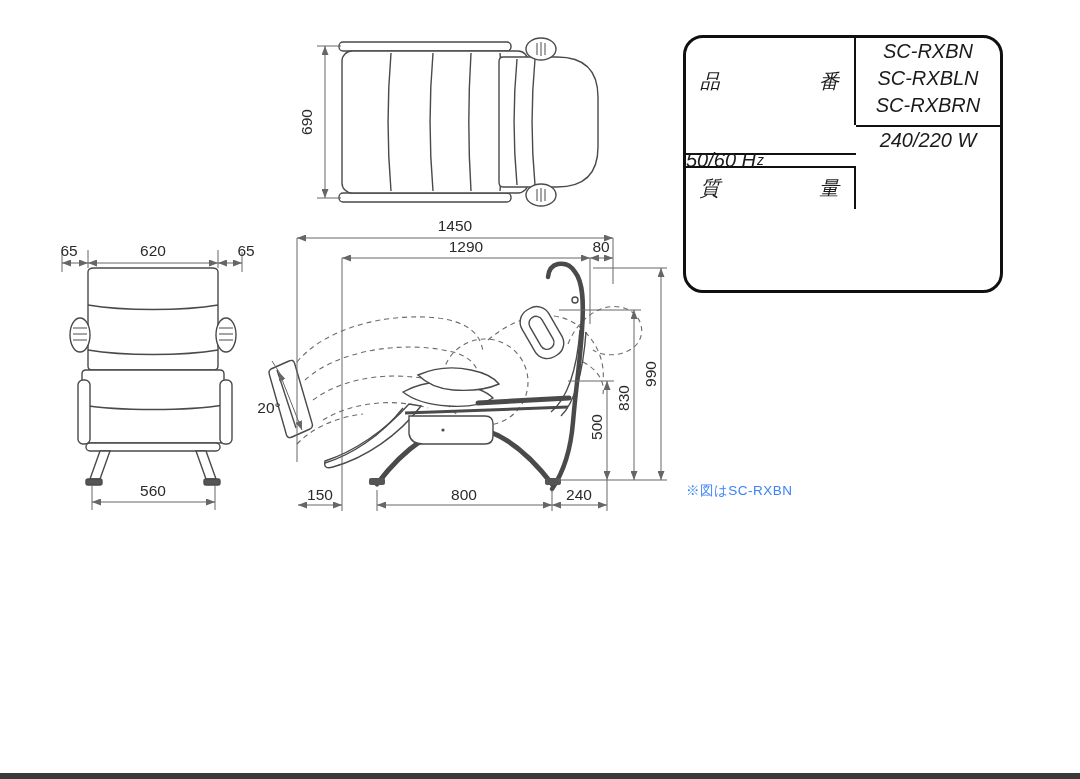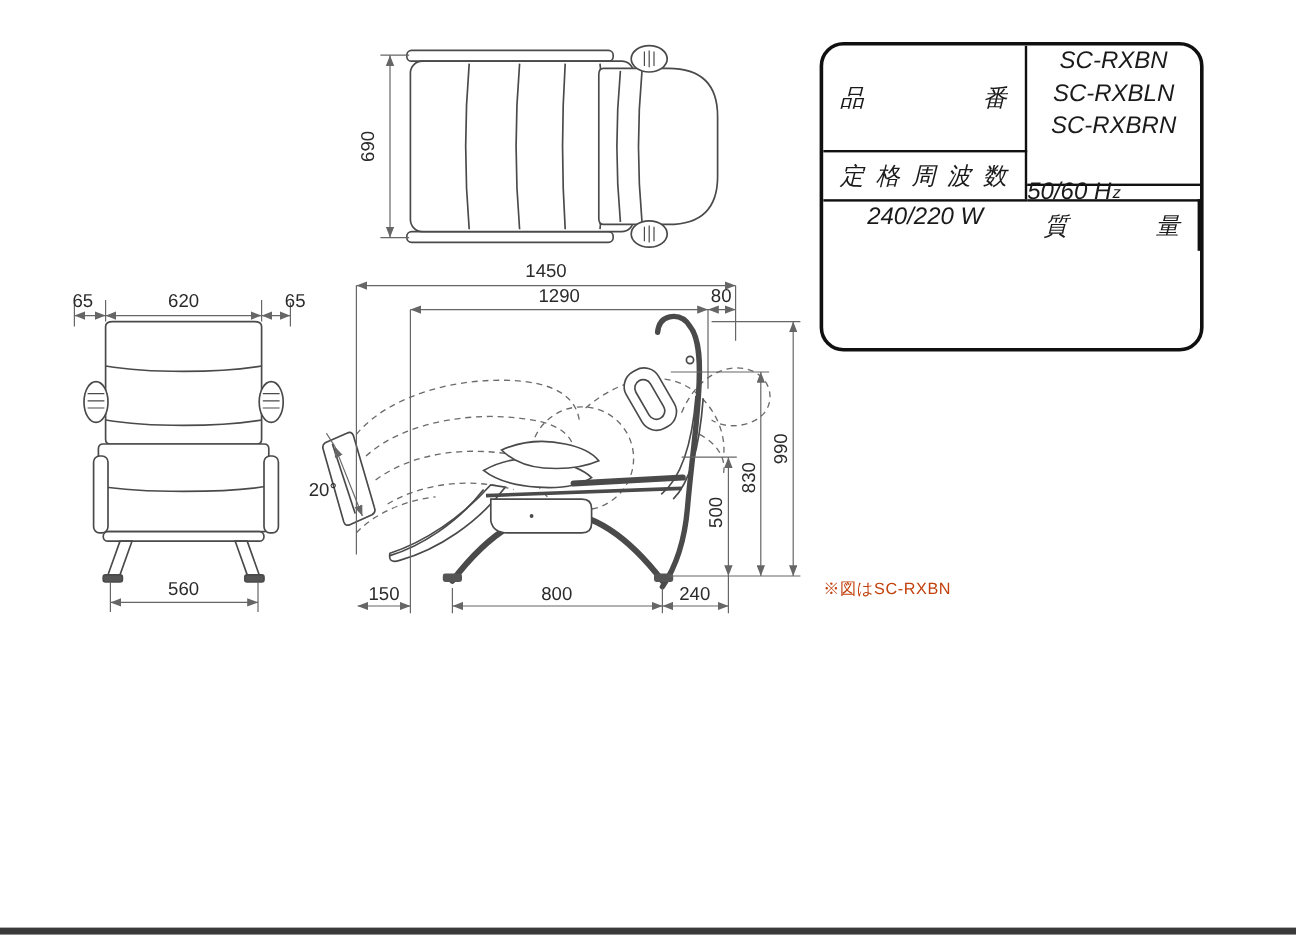--- a/index.html
+++ b/index.html
@@ -17,21 +17,21 @@
     grid-template-rows:87px 41px 43px 42px 45px;
     box-sizing:border-box;overflow:hidden;color:#1a1a1a;
   }
   .tcell{display:flex;align-items:center;justify-content:flex-start;box-sizing:border-box;font-style:italic;}
   .tlabel{border-right:2.5px solid #101010;padding:12px 14px;}
   .rline{border-top:2.5px solid #101010;}
   .jl{width:100%;text-align:justify;text-align-last:justify;font-size:20px;letter-spacing:1px;}
   .tval{font-size:20px;flex-direction:column;line-height:27px;text-align:center;}
   .vsmall{font-size:14px;margin-left:1px;}
   #note{
-    position:absolute;left:686px;top:482px;font-size:13.5px;color:#c2410c;letter-spacing:.5px;
+    position:absolute;left:686px;top:482px;font-size:13.5px;color:#3b82f6;letter-spacing:.5px;
   }
   #bottom-bar{position:absolute;left:0;top:773px;width:1080px;height:6px;background:#3a3a3a;}
 </style>
 </head>
 <body>
 <div id="stage">
 
 <svg class="view" style="left:295px;top:22px;" width="320" height="195" viewBox="0 0 320 195">
   <defs>
     <marker id="ah1" markerWidth="9" markerHeight="7" refX="9" refY="3.5" orient="auto-start-reverse">
@@ -182,23 +182,20 @@
   <div class="tcell tlabel">
     <div class="jl">品番</div>
   </div>
   <div class="tcell tval">
     <div>SC-RXBN</div>
     <div>SC-RXBLN</div>
     <div>SC-RXBRN</div>
   </div>
 
 
-  <div class="tcell tlabel rline">
-    <div class="jl">定格周波数</div>
-  </div>
   <div class="tcell tval rline" style="flex-direction:row;margin-top:28px;">
     <span>50/60 H</span>
         <span class="vsmall">z</span>
   </div>
 
   <div class="tcell tval rline">
     <div>240/220 W</div>
   </div>
 
   <div class="tcell tlabel rline">

